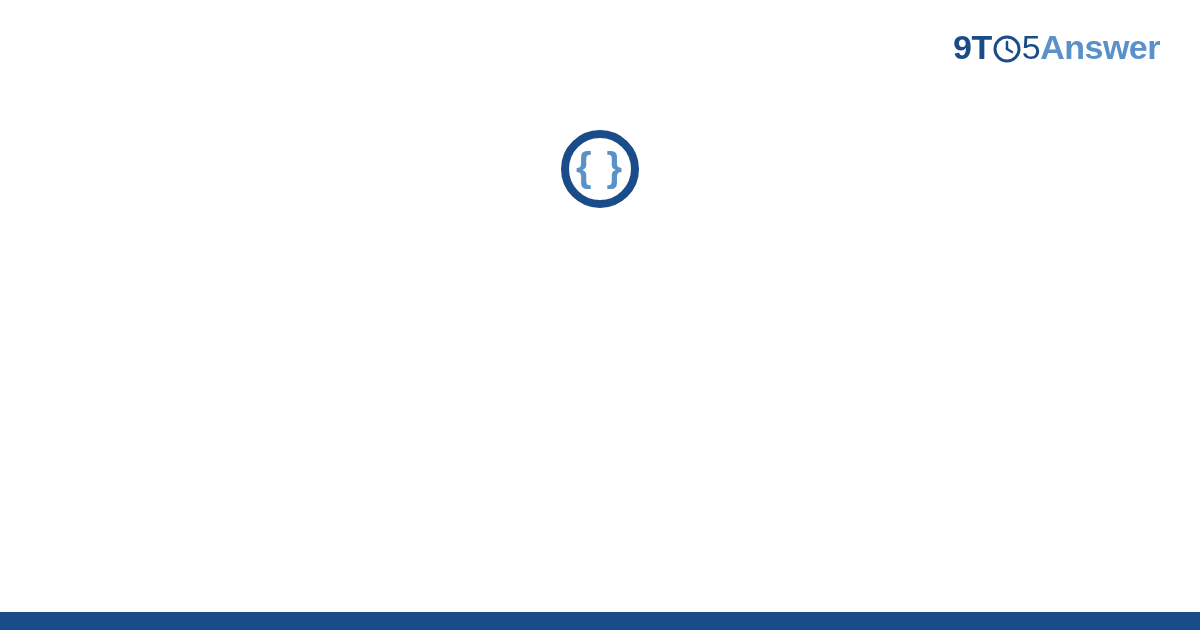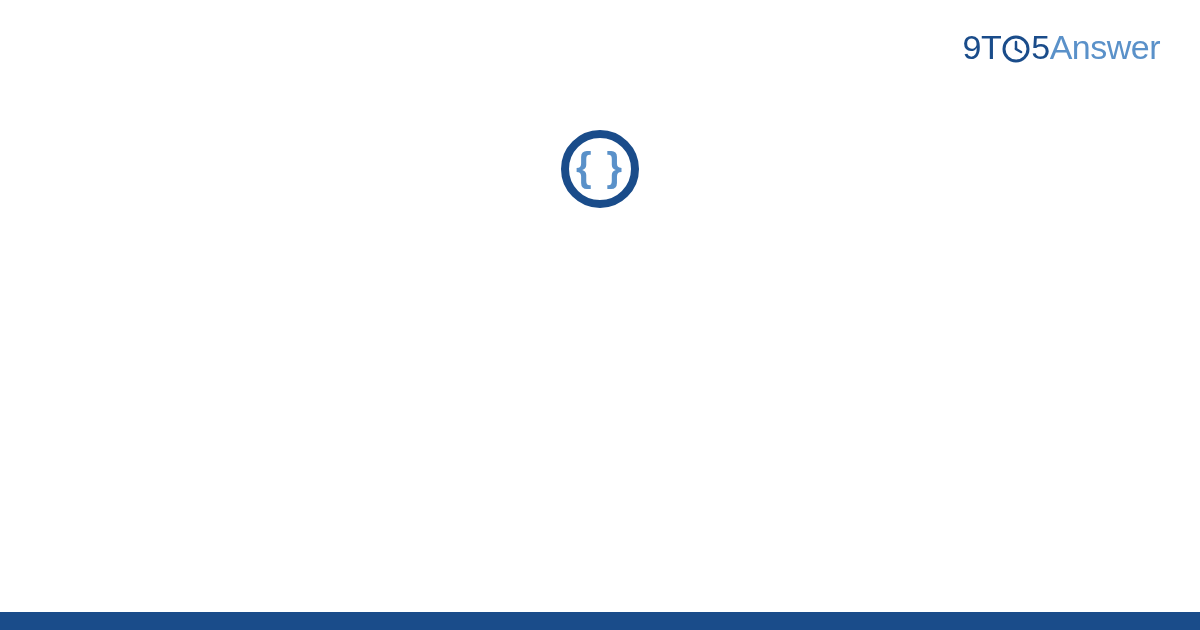--- a/index.html
+++ b/index.html
@@ -20,32 +20,32 @@
       top: 28px;
       right: 40px;
       display: flex;
       align-items: baseline;
     }
     .logo-text {
       font-size: 34px;
       font-weight: 400;
       letter-spacing: -0.5px;
     }
-    .logo-9t { color: #1a4c8a; font-weight: 400; }
+    .logo-9t { color: #1a4c8a; font-weight: 700; }
     .logo-o-wrap {
       display: inline-flex;
       align-items: center;
       justify-content: center;
       vertical-align: baseline;
       position: relative;
       top: 4px;
       margin: 0 1px;
     }
     .logo-5 { color: #1a4c8a; font-weight: 500; }
-    .logo-answer { color: #5a91c9; font-weight: 400; }
+    .logo-answer { color: #5a91c9; font-weight: 700; }
     .center-content {
       position: absolute;
       top: 130px;
       left: 0;
       right: 0;
       display: flex;
       flex-direction: column;
       align-items: center;
     }
     .circle-icon {

